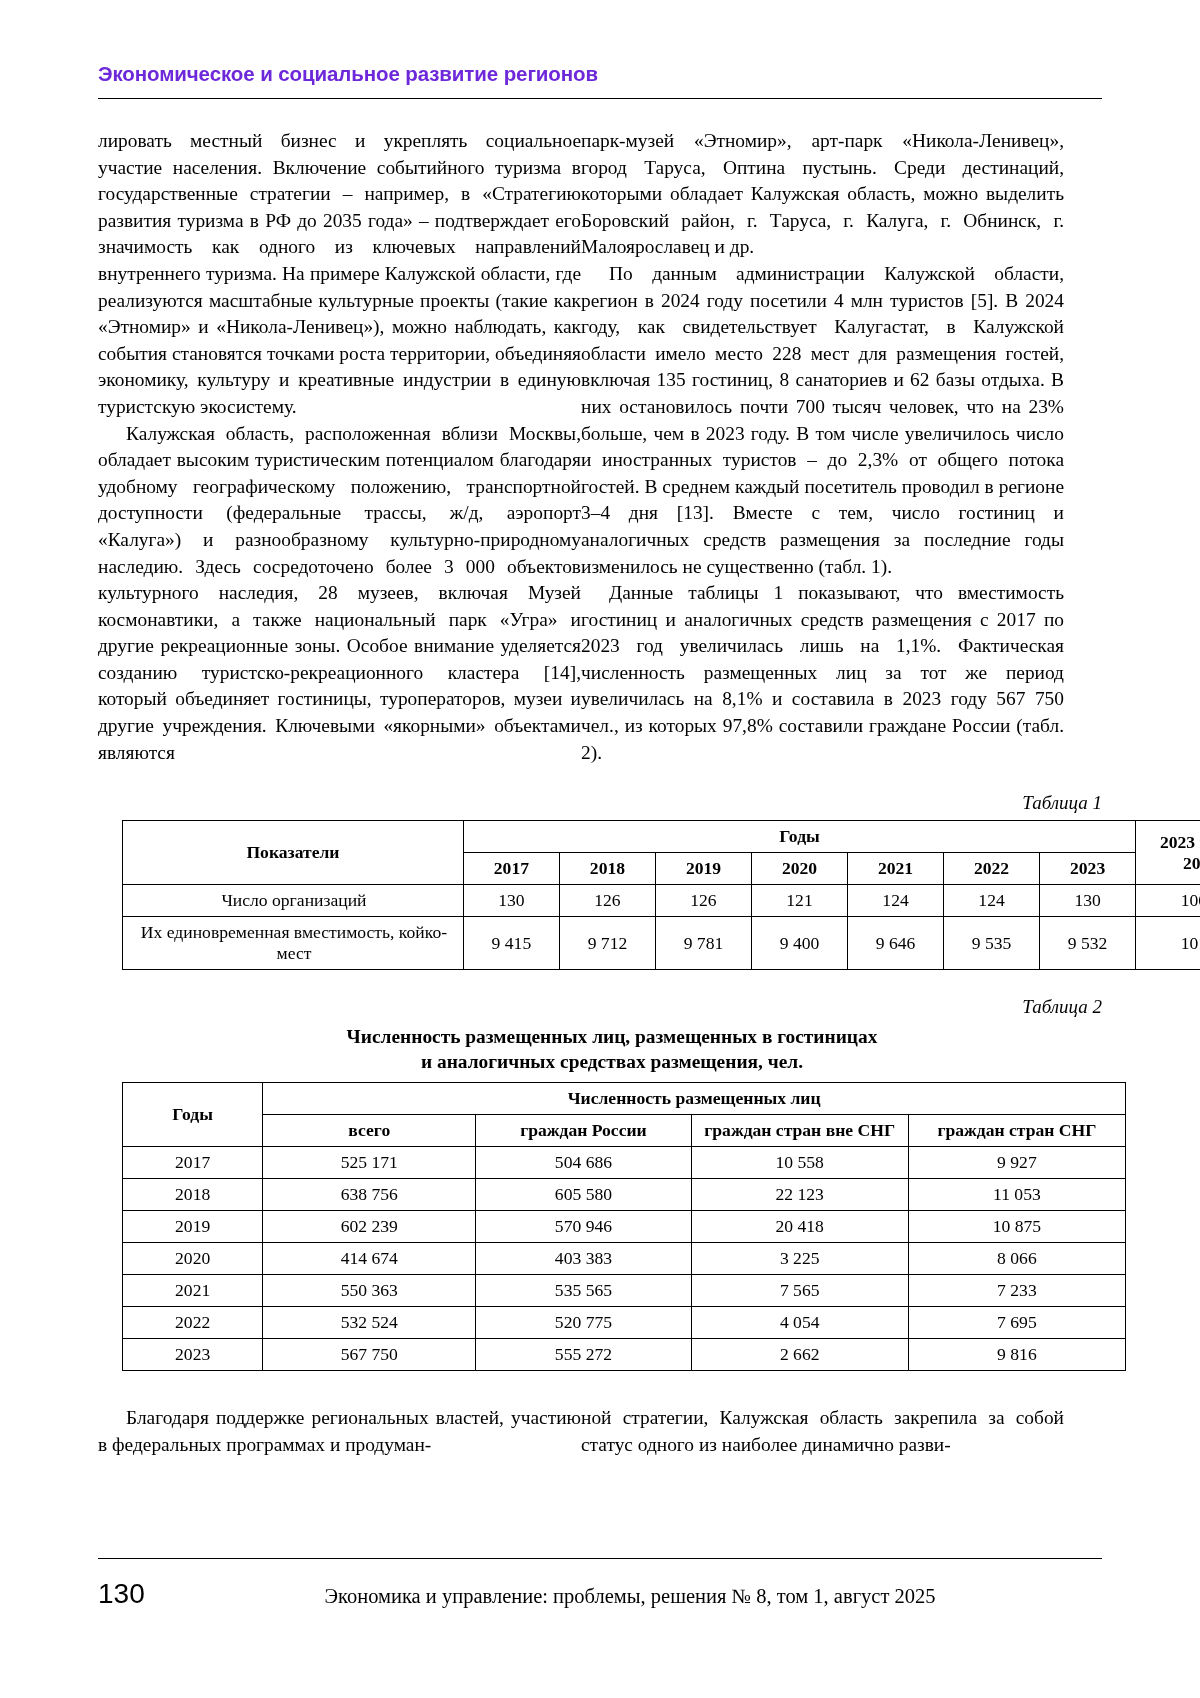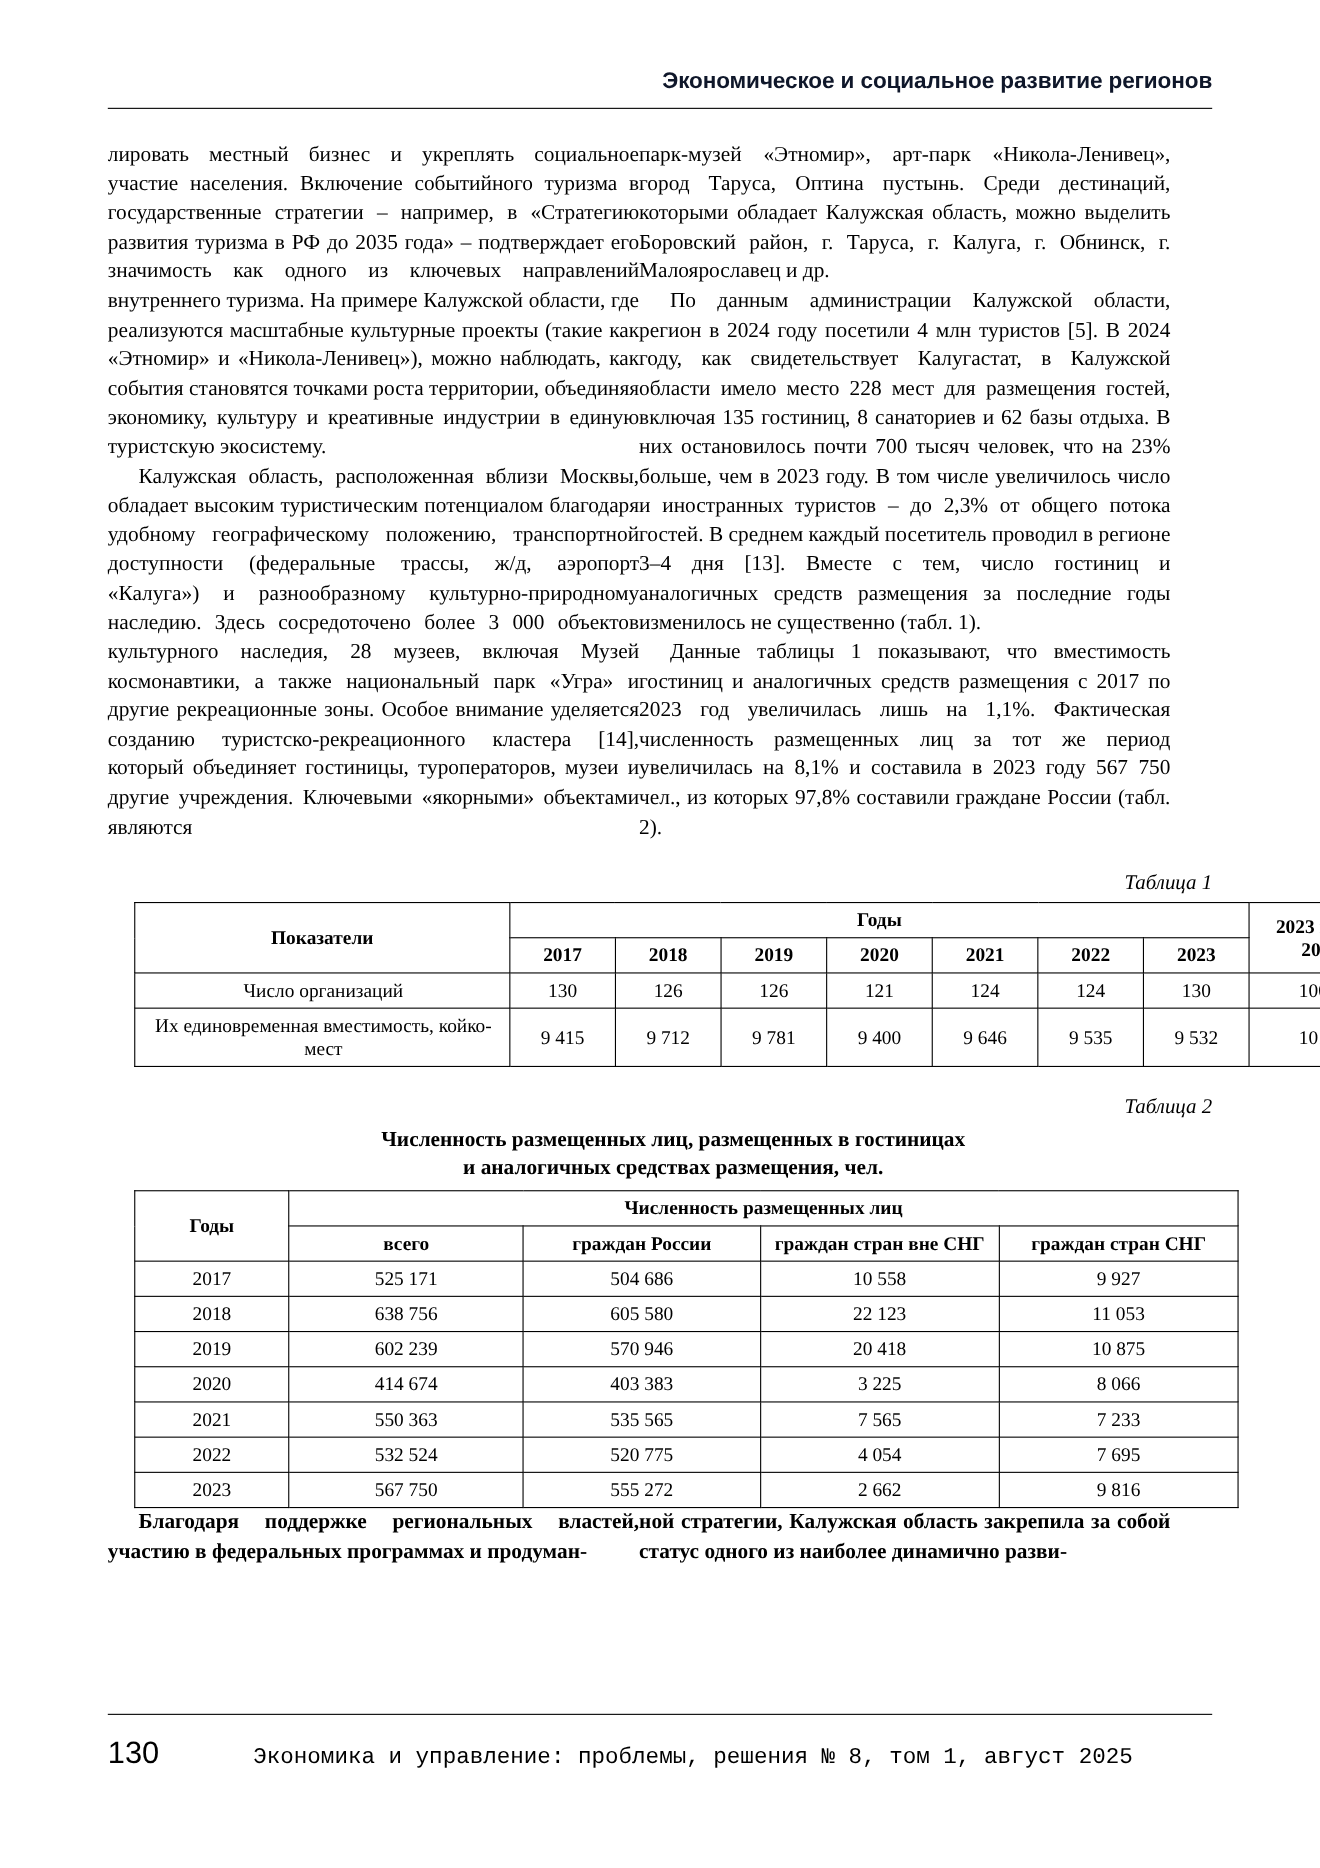--- a/index.html
+++ b/index.html
@@ -25,22 +25,21 @@
     position: absolute;
     left: 98px;
     top: 62px;
     width: 1004px;
   }
   .running-head {
     font-family: "Liberation Sans", sans-serif;
     font-weight: bold;
     font-size: 20.5px;
     letter-spacing: -0.1px;
-    color: #0f172a;
-    text-align: right;
+    color: #6d28d9;
   }
   .header-rule {
     margin-top: 12px;
     border-top: 1.6px solid #000;
     width: 1004px;
   }
 
   .content {
     position: absolute;
     left: 98px;
@@ -109,21 +108,21 @@
   .t1 .yr-col  { width: 78px; }
   .t1 .last-col{ width: 110px; }
 
   .t2 .years-col { width: 136px; }
   .t2 .c2 { width: 216px; }
   .t2 .c3 { width: 216px; }
   .t2 .c4 { width: 218px; }
   .t2 .c5 { width: 218px; }
 
   .bottom-cols {
-    font-weight: bold;
+    margin-top: 34px;
   }
 
   .footer-rule {
     position: absolute;
     left: 98px;
     top: 1558px;
     width: 1004px;
     border-top: 1.6px solid #000;
   }
   .footer {
@@ -133,21 +132,21 @@
     width: 1004px;
     display: flex;
     align-items: baseline;
   }
   .page-number {
     font-family: "Liberation Sans", sans-serif;
     font-size: 28px;
     width: 120px;
   }
   .footer-text {
-    font-family: Liberation Mono, monospace;
+    font-family: Liberation Serif, serif;
     font-size: 20.5px;
     flex: 1;
     text-align: center;
     padding-right: 60px;
   }
 </style>
 </head>
 <body>
 
 <div class="page">

